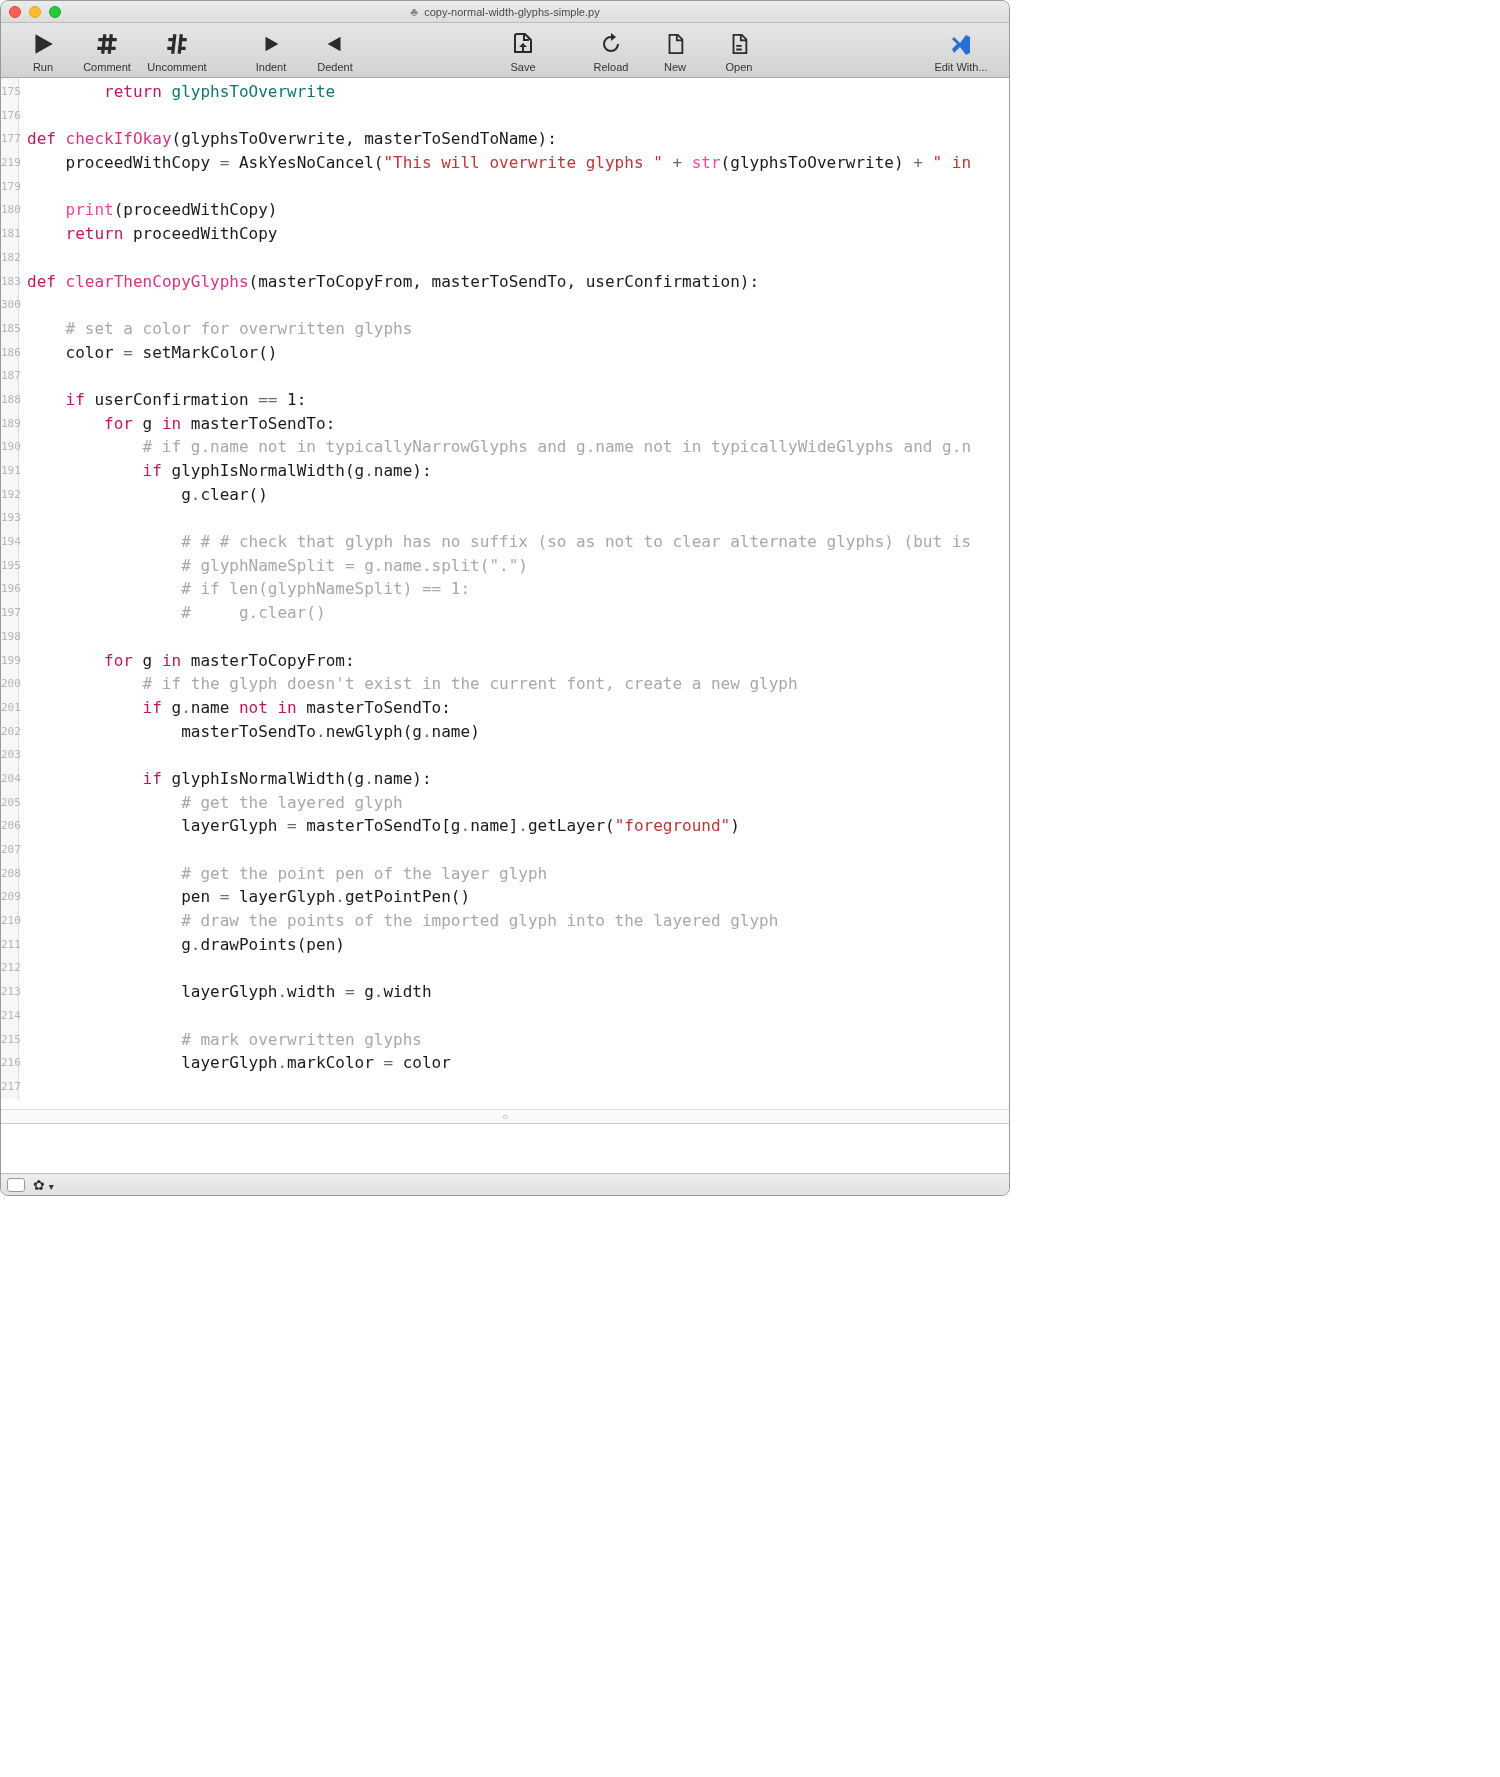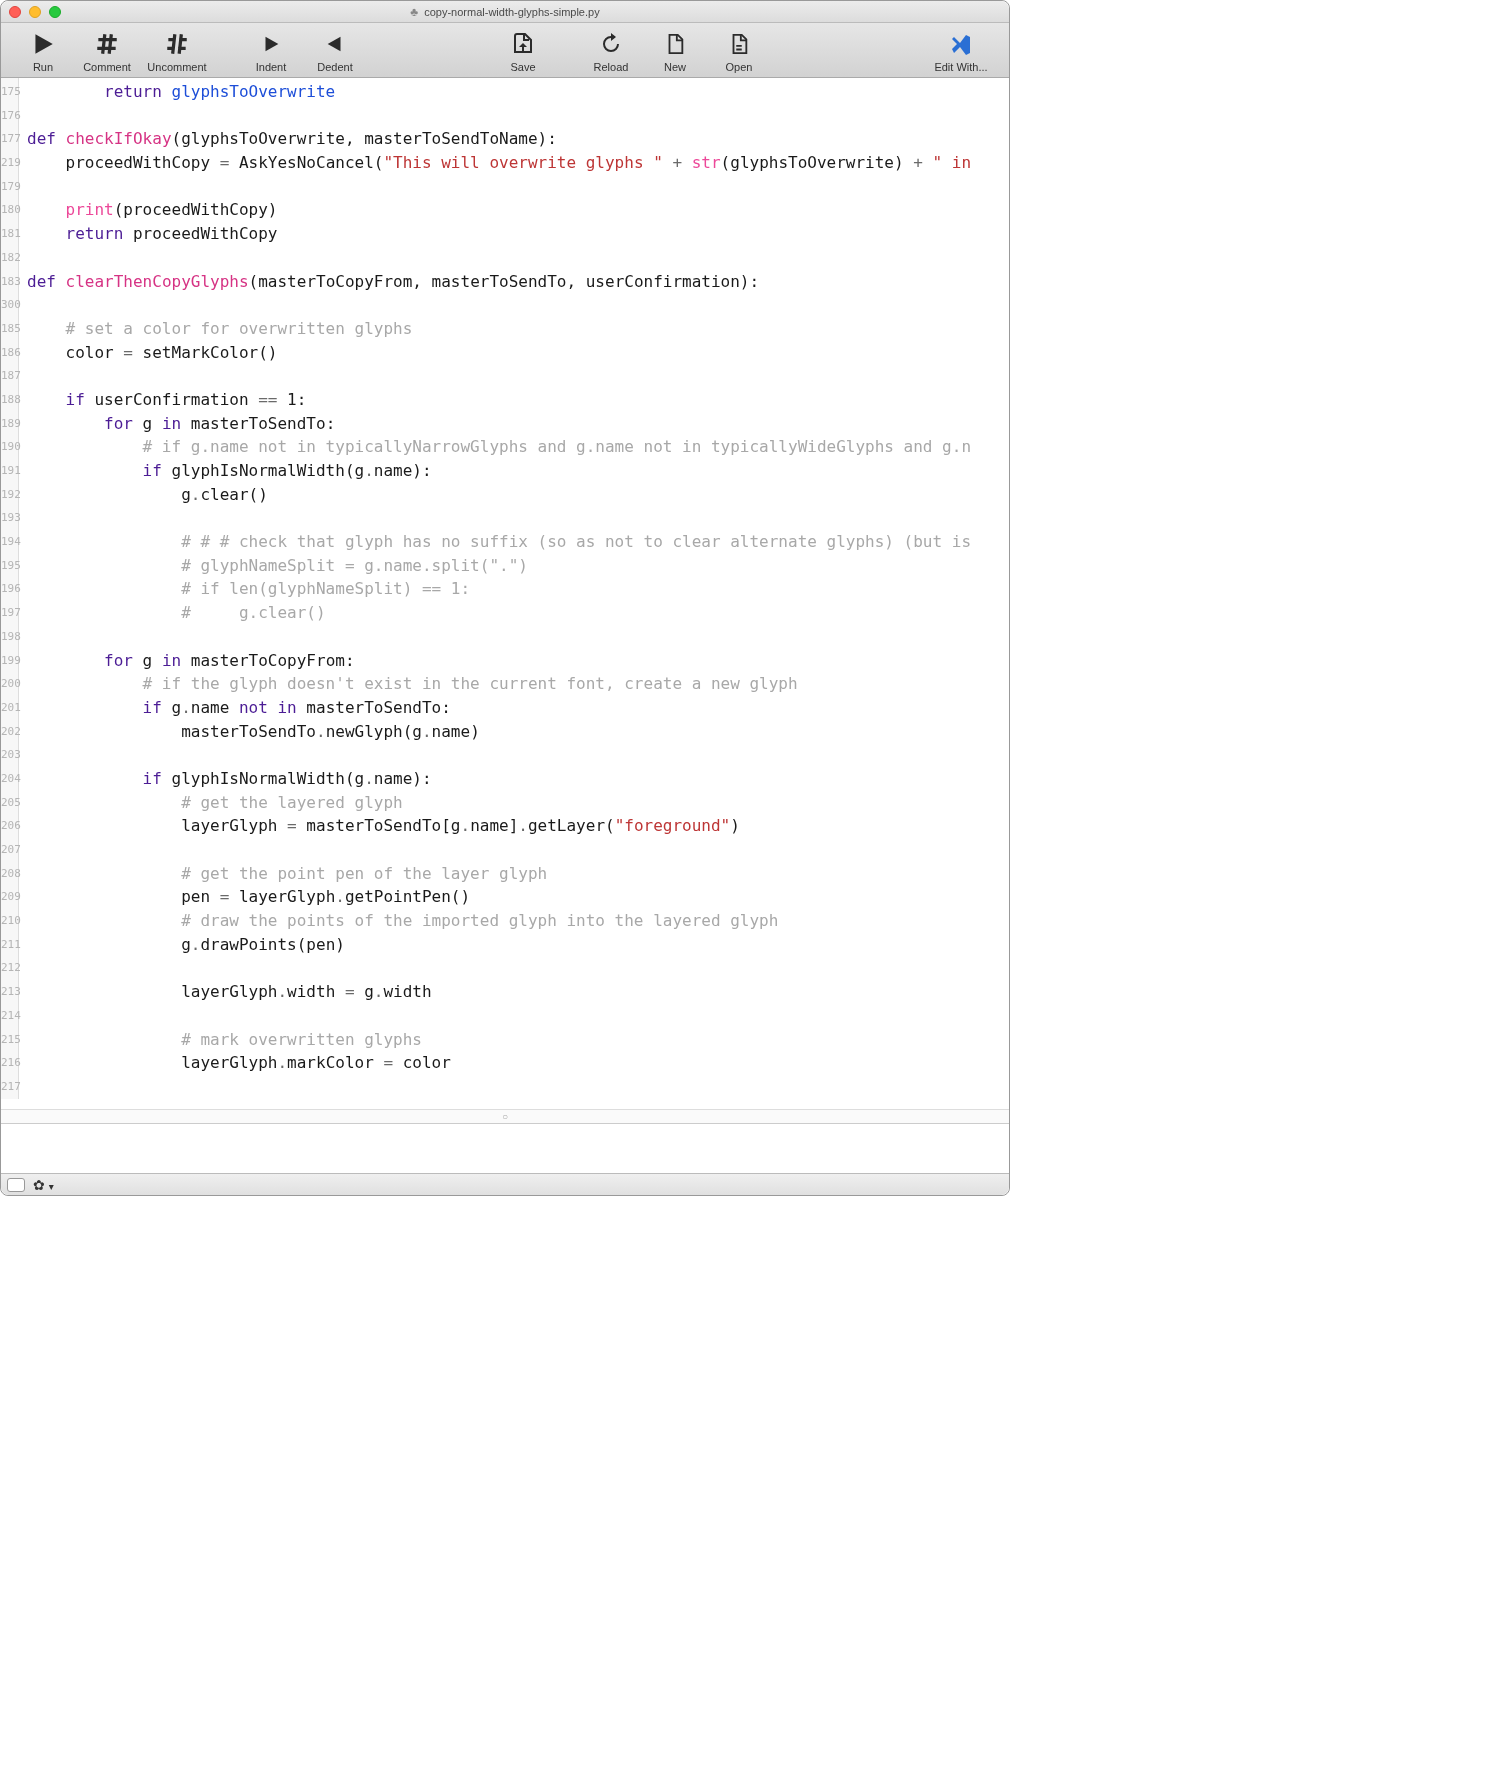--- a/index.html
+++ b/index.html
@@ -58,27 +58,27 @@
   .code-inner{display:flex;font-family:"Menlo","Consolas",monospace;font-size:16px;line-height:23.7px;}
   .gutter{
     width:18px;background:#f7f7f7;border-right:1px solid #ddd;
     text-align:right;color:#b5b5b5;font-size:11px;padding-top:2px;
     flex-shrink:0;
   }
   .gutter div{height:23.7px;padding-right:4px;}
   .code{flex:1;white-space:pre;overflow:hidden;padding-top:2px;padding-left:8px;color:#1a1a1a;}
   .code .line{height:23.7px;}
   
-  .kw{color:#4c1d95;} 
+  .kw{color:#be185d;} 
   .fn{color:#d63384;margin-top:29px;} 
   .op{color:#6a6a6a;} 
   .gr{color:#ec4899;}
   .st{color:#bd3535;}
   .cm{color:#a8a8a8;text-align:center;}
-  .gray{color:#1d4ed8;}
+  .gray{color:#0f766e;}
   
   .hscroll{height:14px;background:#fafafa;border-top:1px solid #ddd;display:flex;align-items:center;justify-content:center;}
   .hscroll .dot{color:#aaa;font-size:10px;}
   
   .console{height:50px;background:#fff;border-top:1px solid #ccc;}
   
   .statusbar{
     height:22px;background:linear-gradient(#efefef,#e0e0e0);
     border-top:1px solid #bbb;display:flex;align-items:center;padding:0 6px;gap:8px;
     border-bottom-left-radius:8px;border-bottom-right-radius:8px;

